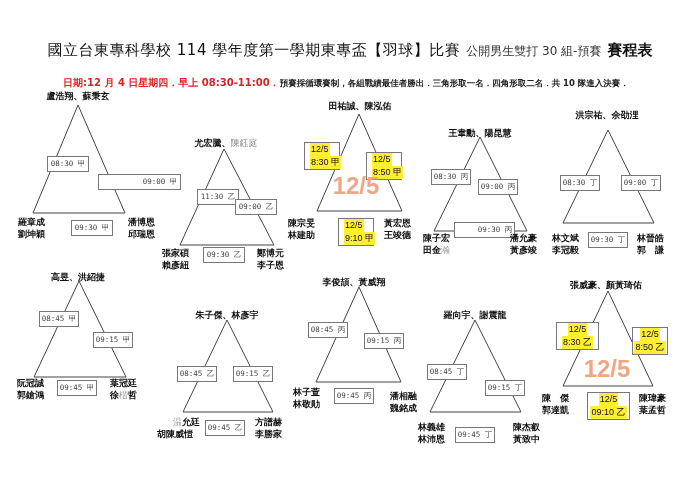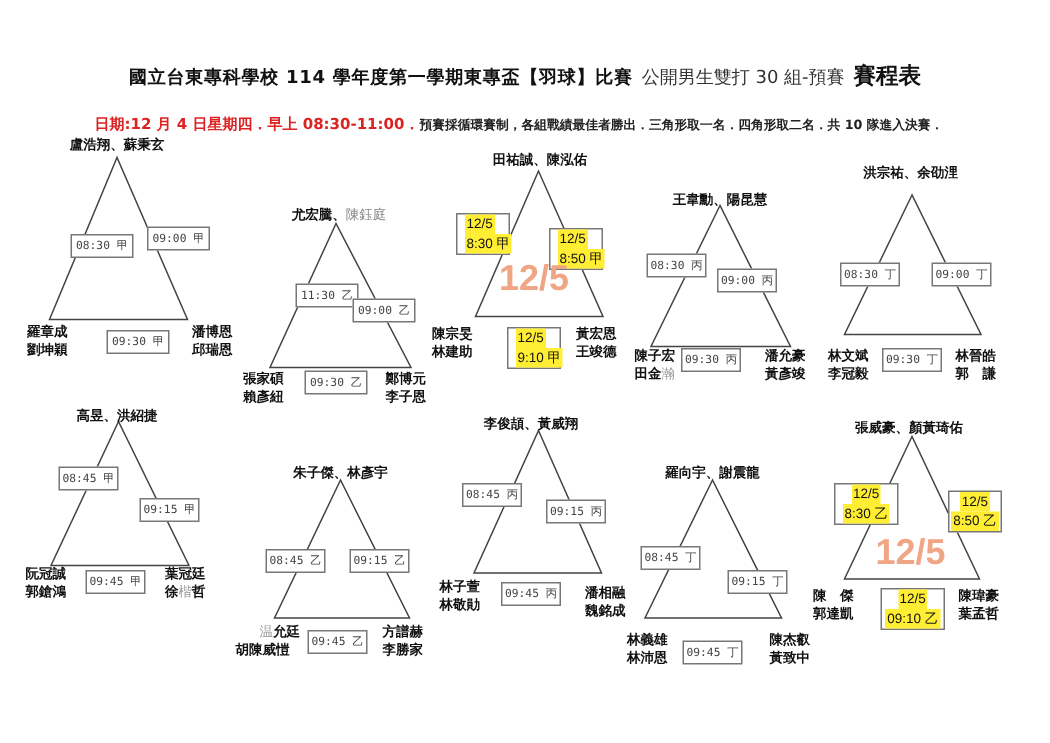--- a/index.html
+++ b/index.html
@@ -1,19 +1,19 @@
 <!DOCTYPE html>
 <html><head>
 <meta charset="utf-8">
 <style>
   html, body { margin:0; padding:0; background:#ffffff; }
   body { width:700px; height:495px; position:relative; overflow:hidden;
          font-family:"DejaVu Sans","Liberation Sans",sans-serif; color:#111; }
   .title { position:absolute; top:40px; left:0; width:700px; text-align:center; white-space:nowrap; }
-  .title .main { font-size:12px; font-weight:bold; color:#111; letter-spacing:0.5px; }
+  .title .main { font-size:15px; font-weight:normal; color:#111; letter-spacing:0.5px; }
   .title .sub { font-size:12px; color:#333; margin-left:6px; font-weight:normal; }
   .title .end { font-size:15px; font-weight:bold; margin-left:6px; }
   .subtitle { position:absolute; top:71px; left:63px; white-space:nowrap; }
   .subtitle .red { font-size:10px; color:#d22; font-weight:bold; }
   .subtitle .note { font-size:8.5px; color:#222; font-weight:bold; }
   .group { position:absolute; }
   .group svg { position:absolute; left:0; top:0; overflow:visible; }
   .gname { position:absolute; font-size:9px; font-weight:bold; white-space:nowrap; transform:translateX(-50%); }
   .gname .grey { color:#888; font-weight:normal; }
   .team { position:absolute; font-size:9px; font-weight:bold; line-height:12px; white-space:nowrap; }
@@ -37,21 +37,21 @@
 <div class="subtitle">
   <span class="red">日期:12 月 4 日星期四．早上 08:30-11:00．</span><span class="note">預賽採循環賽制，各組戰績最佳者勝出．三角形取一名．四角形取二名．共 10 隊進入決賽．</span>
 </div>
 
 <div class="group" style="left:30px;top:95px;">
   <svg width="130" height="130">
       <polygon points="48,10 3,118 95,118" fill="none" stroke="#444" stroke-width="1"></polygon>
     </svg>
   <div class="gname" style="left:48px;top:-5px;">盧浩翔、蘇秉玄</div>
   <div class="mbox" style="left:17px;top:61px;width:40px;height:14px;">08:30 甲</div>
-  <div class="mbox" style="left:68px;top:56px;width:40px;height:14px;">09:00 甲</div>
+  <div class="mbox" style="left:68px;top:79px;width:40px;height:14px;padding-left:41px;">09:00 甲</div>
   <div class="mbox" style="left:41px;top:125px;width:40px;height:14px;">09:30 甲</div>
   <div class="team" style="left:-12px;top:121px;">
       <div>羅章成</div>
       <div>劉坤穎</div>
     </div>
   <div class="team" style="left:98px;top:121px;">
       <div>潘博恩</div>
       <div>邱瑞恩</div>
     </div>
 </div>
@@ -102,21 +102,21 @@
     </div>
 </div>
 
 <div class="group" style="left:430px;top:130px;">
   <svg width="130" height="130">
       <polygon points="50,7 4,101 97,101" fill="none" stroke="#444" stroke-width="1"></polygon>
     </svg>
   <div class="gname" style="left:50px;top:-3px;">王韋勳、陽昆慧</div>
   <div class="mbox" style="left:1px;top:39px;width:38px;height:14px;">08:30 丙</div>
   <div class="mbox" style="left:48px;top:49px;width:38px;height:14px;">09:00 丙</div>
-  <div class="mbox" style="left:24px;top:102px;width:38px;height:14px;">09:30 丙</div>
+  <div class="mbox" style="left:24px;top:92px;width:38px;height:14px;padding-left:21px;">09:30 丙</div>
   <div class="team" style="left:-7px;top:102px;">
       <div>陳子宏</div>
       <div><span>田金</span><span class="grey">瀚</span></div>
     </div>
   <div class="team" style="left:80px;top:102px;">
       <div>潘允豪</div>
       <div>黃彥竣</div>
     </div>
 </div>
 

